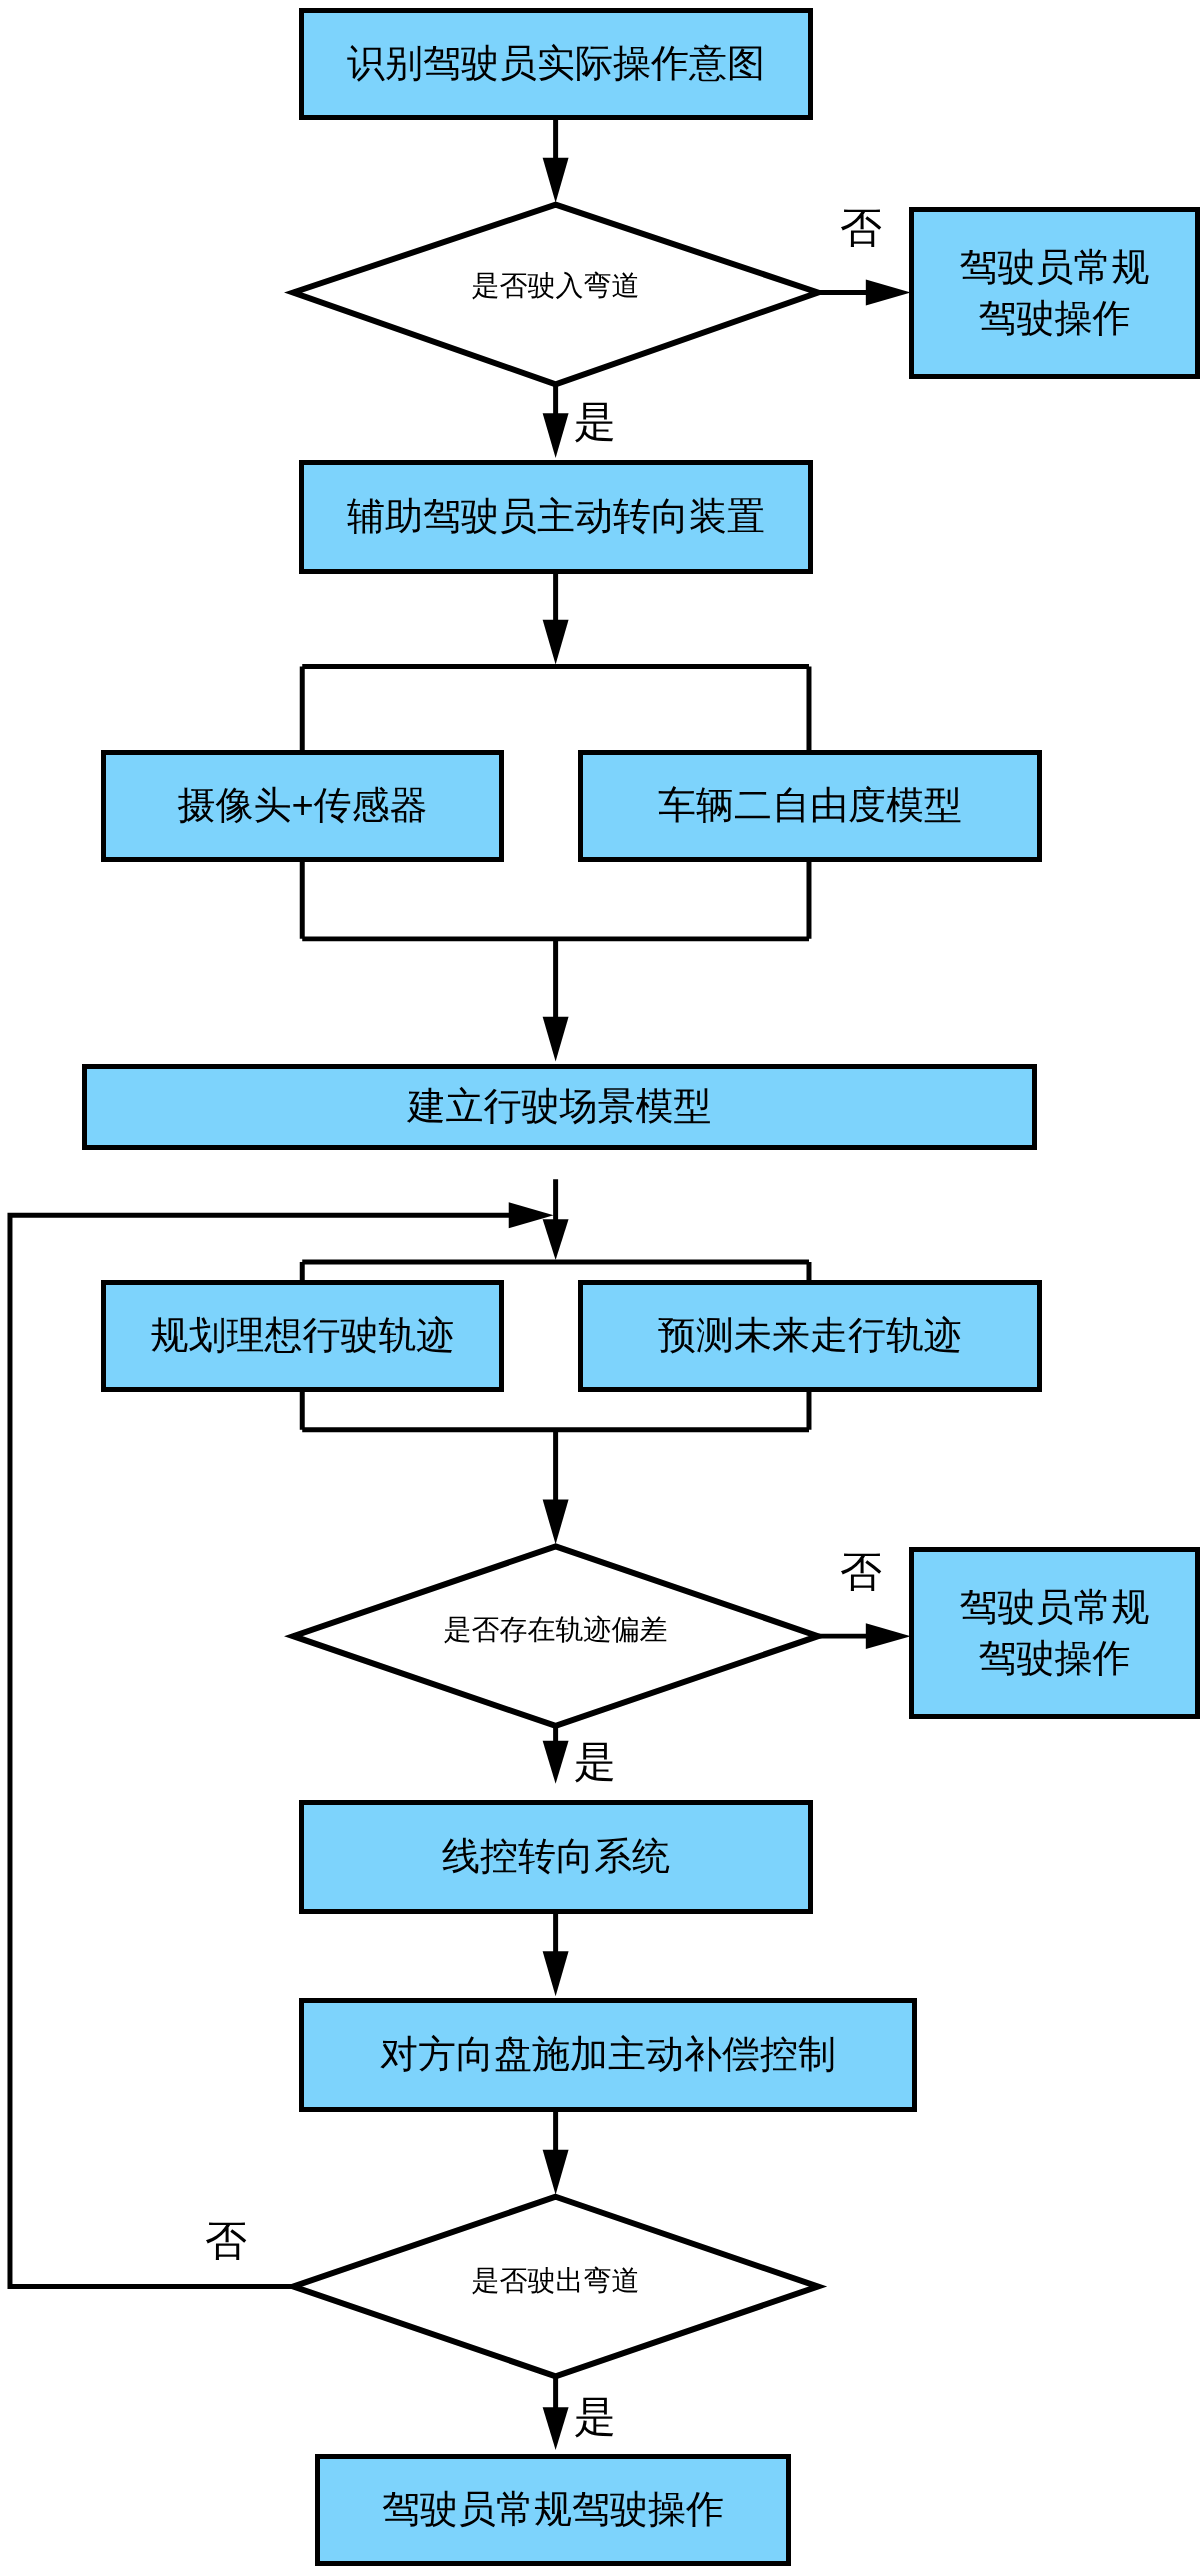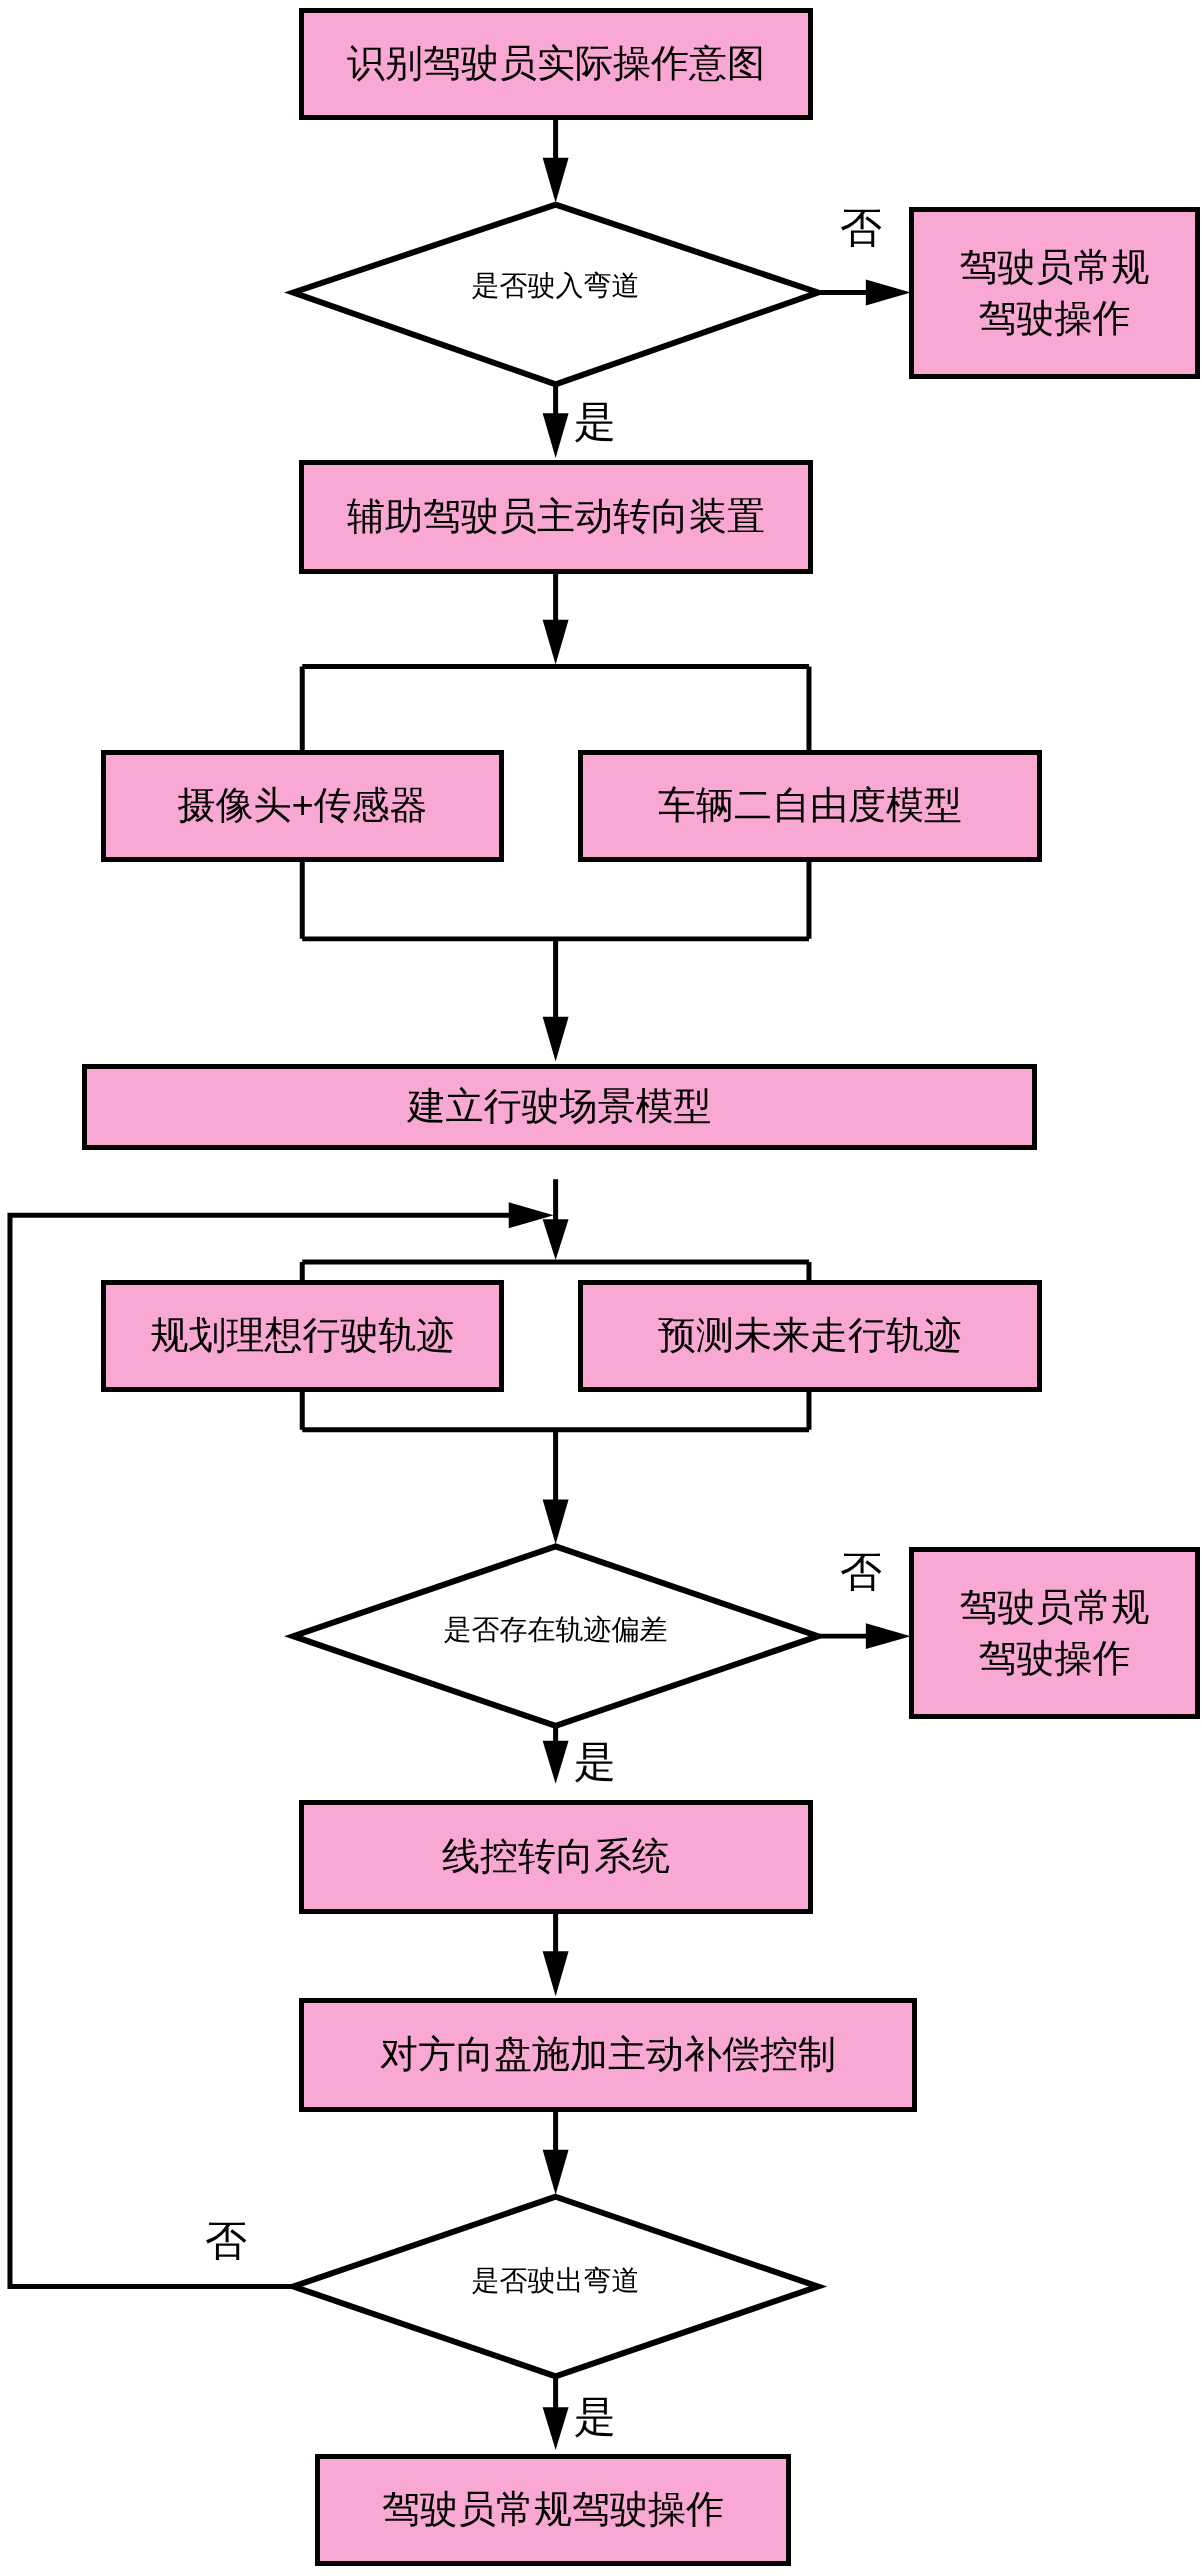--- a/index.html
+++ b/index.html
@@ -7,21 +7,21 @@
     position:relative;
     width:1202px;height:2576px;
     background:#ffffff;
     font-family:"Liberation Sans","DejaVu Sans",sans-serif;
     color:#000;
   }
   #wires{position:absolute;left:0;top:0;width:1202px;height:2576px;}
   .box{
     position:absolute;
     border:5px solid #000;
-    background:#f9a8d4;
+    background:#7dd3fc;
     display:flex;align-items:center;justify-content:center;
     text-align:center;
     font-size:38px;
     line-height:1.35;
     box-sizing:border-box;
     white-space:nowrap;
   }
   .box .stack{white-space:nowrap;}
   .dtext{
     position:absolute;

